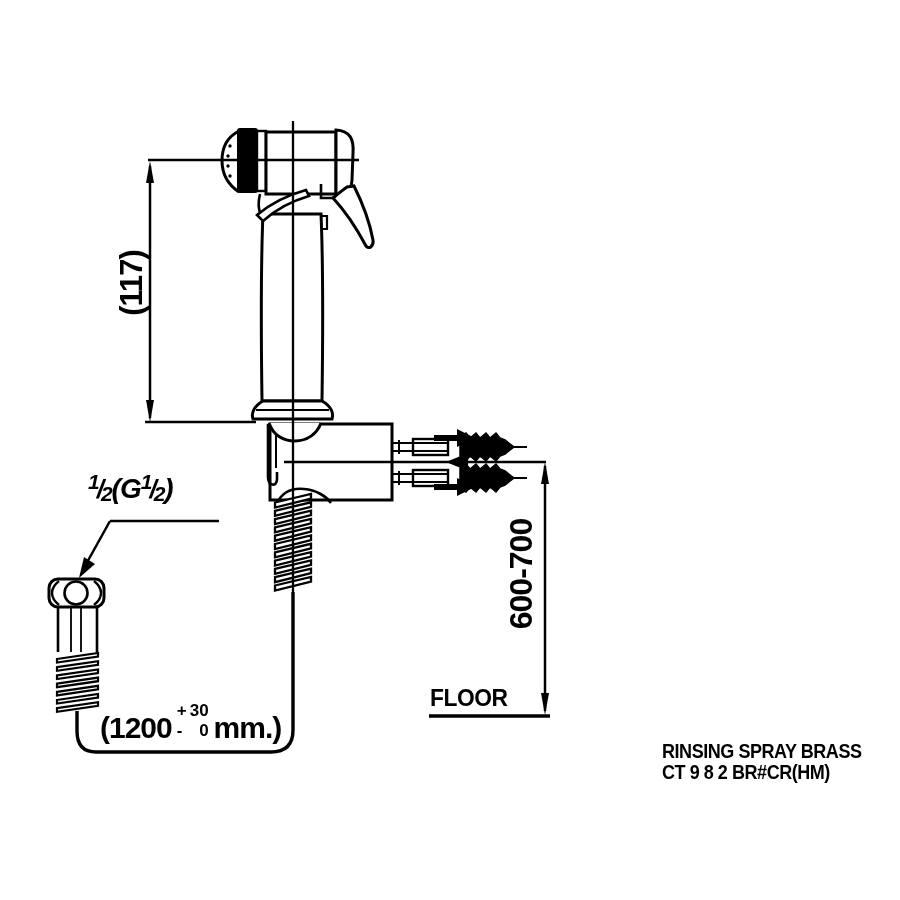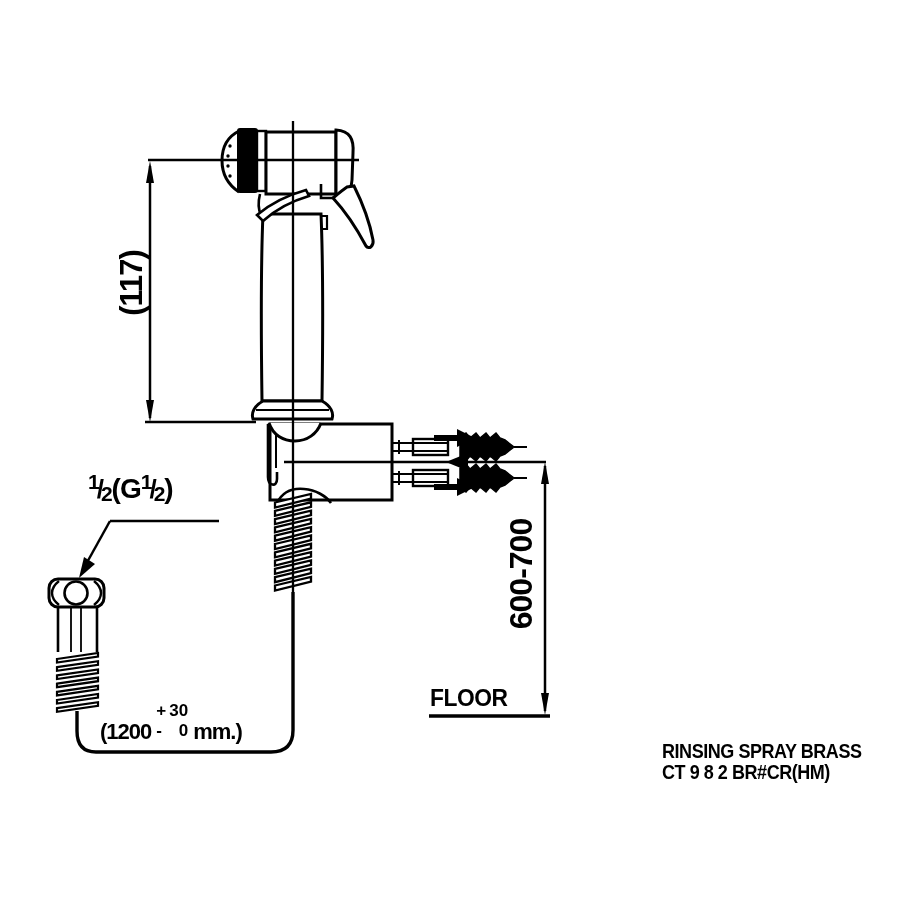--- a/index.html
+++ b/index.html
@@ -10,26 +10,26 @@
   #lineart{position:absolute;left:0;top:0;}
   .lbl{position:absolute;font-weight:bold;color:#000;white-space:nowrap;}
   .vlabel{
     position:absolute;display:flex;align-items:center;justify-content:center;
     font-weight:bold;letter-spacing:-1px;
   }
   .rot{transform:rotate(-90deg);}
   #dim117-label{left:52px;top:265px;width:160px;height:36px;font-size:31px;}
   #dim600-label{left:431px;top:556px;width:180px;height:36px;font-size:32px;}
   #floor-label{left:430px;top:684px;font-size:24px;transform:scaleX(0.95);transform-origin:left top;letter-spacing:-0.5px;}
-  #thread-label{left:88px;top:470px;font-size:28px;letter-spacing:-1px;}
+  #thread-label{left:88px;top:470px;font-size:28px;letter-spacing:-1px;font-style:italic;}
   #thread-label .fnum{font-size:21px;vertical-align:9px;}
   #thread-label .fsl{font-size:26px;margin:0 -2px;}
   #thread-label .fden{font-size:21px;vertical-align:-3px;}
   #hoselen-label{left:100px;top:701px;display:flex;align-items:flex-end;gap:5px;font-weight:bold;}
-  #hoselen-label .big{font-size:22px;letter-spacing:-1px;line-height:1.0;}
+  #hoselen-label .big{font-size:30px;letter-spacing:-1px;line-height:1.0;}
   #hoselen-label .tol{
     display:grid;grid-template-columns:auto auto;column-gap:3px;
     font-size:17px;line-height:1.15;margin-bottom:3px;font-weight:bold;
   }
   #hoselen-label .tol .v{text-align:right;}
   #product-block{left:662px;top:741px;line-height:21px;font-size:20px;font-weight:bold;
     transform:scaleX(0.9);transform-origin:left top;letter-spacing:-0.5px;}
 </style>
 </head>
 <body>

